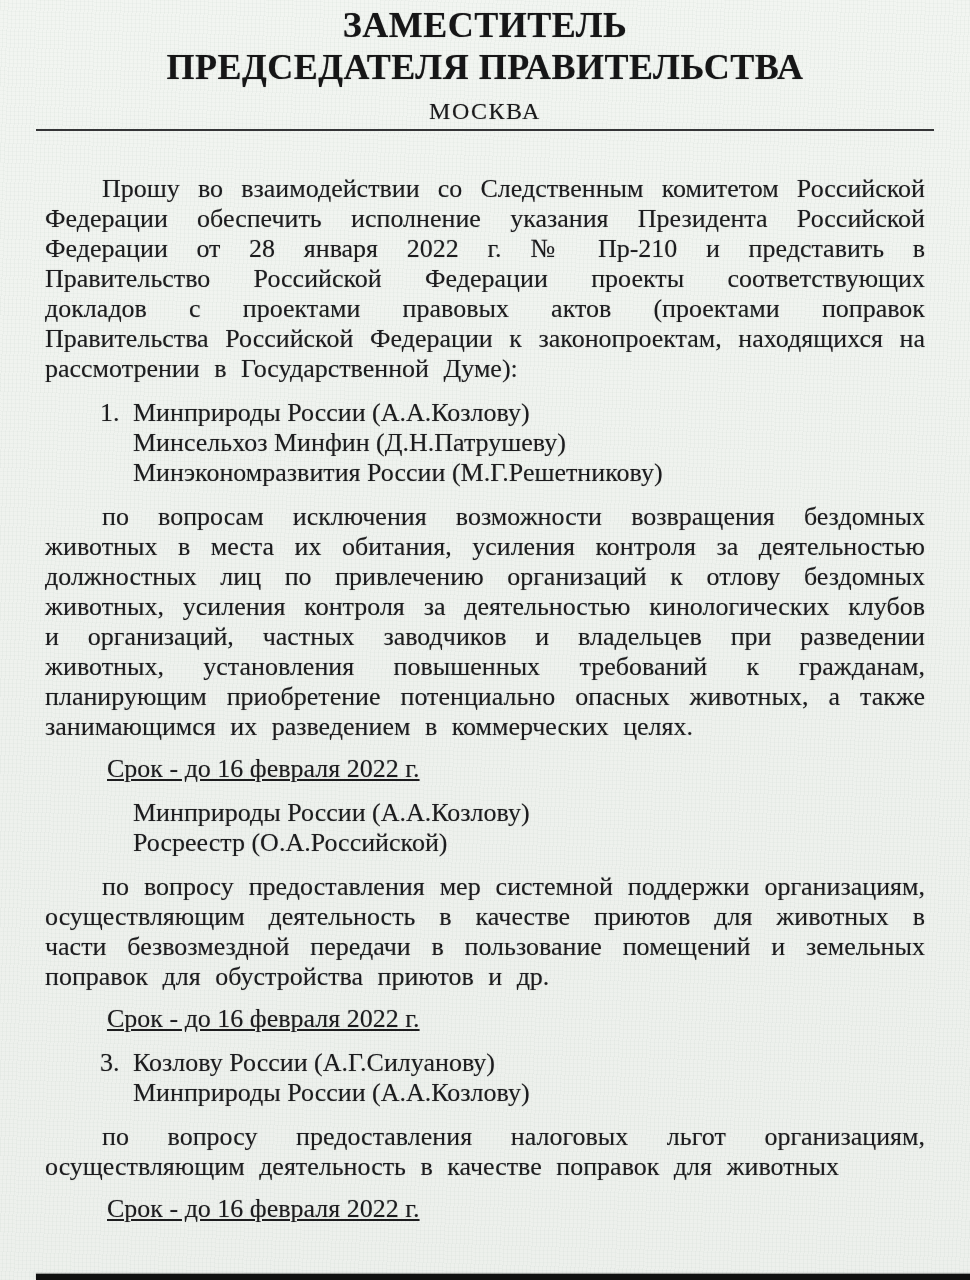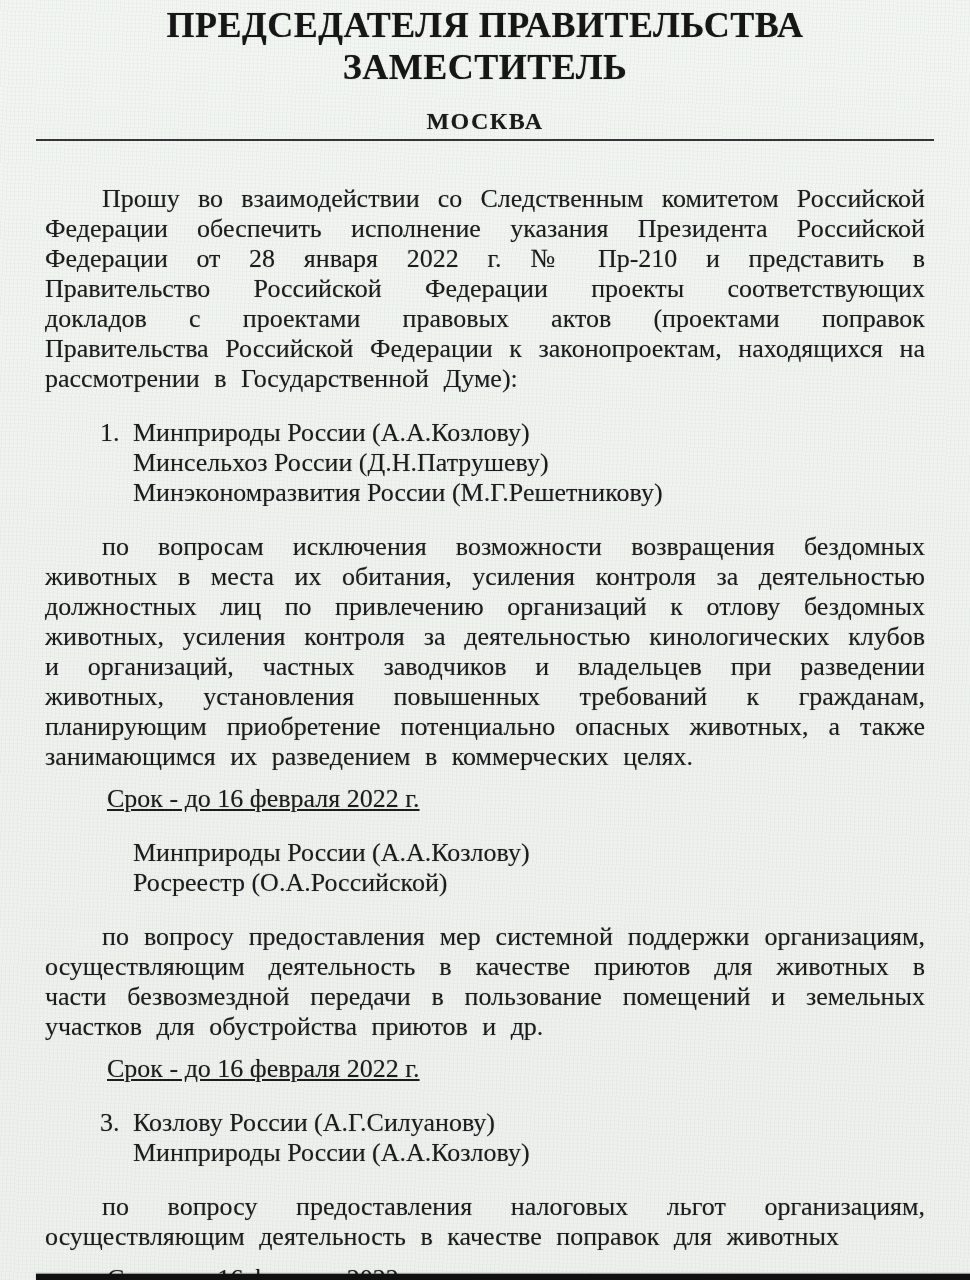--- a/index.html
+++ b/index.html
@@ -17,36 +17,36 @@
       linear-gradient(180deg,#f2f5f1 0%,#eef1ed 55%,#edf0ec 100%);
   }
   .sheet{padding:4px 45px 0 45px;}
   .letterhead{text-align:center;}
   .lh-line{
     font-size:36px;line-height:42px;font-weight:bold;
     letter-spacing:0.5px;color:#161617;
     text-shadow:0 0 1px rgba(20,20,20,0.45);
   }
   .city{
-    font-size:24px;line-height:24px;font-weight:bold;
-    letter-spacing:1.5px;margin-top:21px;color:#1a1a1b;
+    font-size:24px;line-height:24px;font-weight:normal;
+    letter-spacing:1.5px;margin-top:11px;color:#1a1a1b;
     text-shadow:0 0 1px rgba(20,20,20,0.4);
   }
   .rule{
     margin:6px -9px 0 -9px;height:0;
     border-top:2.5px solid #343436;
   }
   .para{
     margin:10px 0;font-size:26px;line-height:30px;
     text-align:justify;word-spacing:8px;
     text-shadow:0 0 1px rgba(25,25,25,0.38);
   }
   .indent{text-indent:57px;}
   .intro{margin-top:43px;}
-  .addr{margin:24px 0;}
+  .addr{margin:14px 0;}
   .addr-line{
     font-size:26px;line-height:30px;padding-left:88px;
     text-shadow:0 0 1px rgba(25,25,25,0.38);
   }
   .addr-line.first{padding-left:55px;}
   .num{display:inline-block;min-width:33px;}
   .deadline{
     margin:12px 0 10px 0;font-size:26px;line-height:30px;
     padding-left:62px;
     text-shadow:0 0 1px rgba(25,25,25,0.38);
@@ -58,44 +58,44 @@
     box-shadow:0 -1px 1px rgba(0,0,0,0.35);
   }
 </style>
 </head>
 <body>
 
 <div class="photo">
   <div class="sheet">
 
     <div class="letterhead">
+      <div class="lh-line">ЗАМЕСТИТЕЛЬ</div>
       <div class="lh-line">ПРЕДСЕДАТЕЛЯ ПРАВИТЕЛЬСТВА</div>
-      <div class="lh-line">ЗАМЕСТИТЕЛЬ</div>
       <div class="city">МОСКВА</div>
     </div>
 
     <div class="rule"></div>
 
     <p class="para indent intro">Прошу во взаимодействии со Следственным комитетом Российской Федерации обеспечить исполнение указания Президента Российской Федерации от 28 января 2022 г. № Пр-210 и представить в Правительство Российской Федерации проекты соответствующих докладов с проектами правовых актов (проектами поправок Правительства Российской Федерации к законопроектам, находящихся на рассмотрении в Государственной Думе):</p>
 
     <div class="addr">
       <div class="addr-line first">
         <span class="num">1.</span><span>Минприроды России (А.А.Козлову)</span>
       </div>
-      <div class="addr-line">Минсельхоз России (Д.Н.Патрушеву)</div>
+      <div class="addr-line">Минсельхоз Минфин (Д.Н.Патрушеву)</div>
       <div class="addr-line">Минэкономразвития России (М.Г.Решетникову)</div>
     </div>
     <p class="para indent">по вопросам исключения возможности возвращения бездомных животных в места их обитания, усиления контроля за деятельностью должностных лиц по привлечению организаций к отлову бездомных животных, усиления контроля за деятельностью кинологических клубов и организаций, частных заводчиков и владельцев при разведении животных, установления повышенных требований к гражданам, планирующим приобретение потенциально опасных животных, а также занимающимся их разведением в коммерческих целях.</p>
     <p class="deadline">Срок - до 16 февраля 2022 г.</p>
 
     <div class="addr">
       <div class="addr-line">Минприроды России (А.А.Козлову)</div>
       <div class="addr-line">Росреестр (О.А.Российской)</div>
     </div>
-    <p class="para indent">по вопросу предоставления мер системной поддержки организациям, осуществляющим деятельность в качестве приютов для животных в части безвозмездной передачи в пользование помещений и земельных участков для обустройства приютов и др.</p>
+    <p class="para indent">по вопросу предоставления мер системной поддержки организациям, осуществляющим деятельность в качестве приютов для животных в части безвозмездной передачи в пользование помещений и земельных поправок для обустройства приютов и др.</p>
     <p class="deadline">Срок - до 16 февраля 2022 г.</p>
 
     <div class="addr">
       <div class="addr-line first">
         <span class="num">3.</span><span>Козлову России (А.Г.Силуанову)</span>
       </div>
       <div class="addr-line">Минприроды России (А.А.Козлову)</div>
     </div>
     <p class="para indent">по вопросу предоставления налоговых льгот организациям, осуществляющим деятельность в качестве поправок для животных</p>
     <p class="deadline">Срок - до 16 февраля 2022 г.</p>

